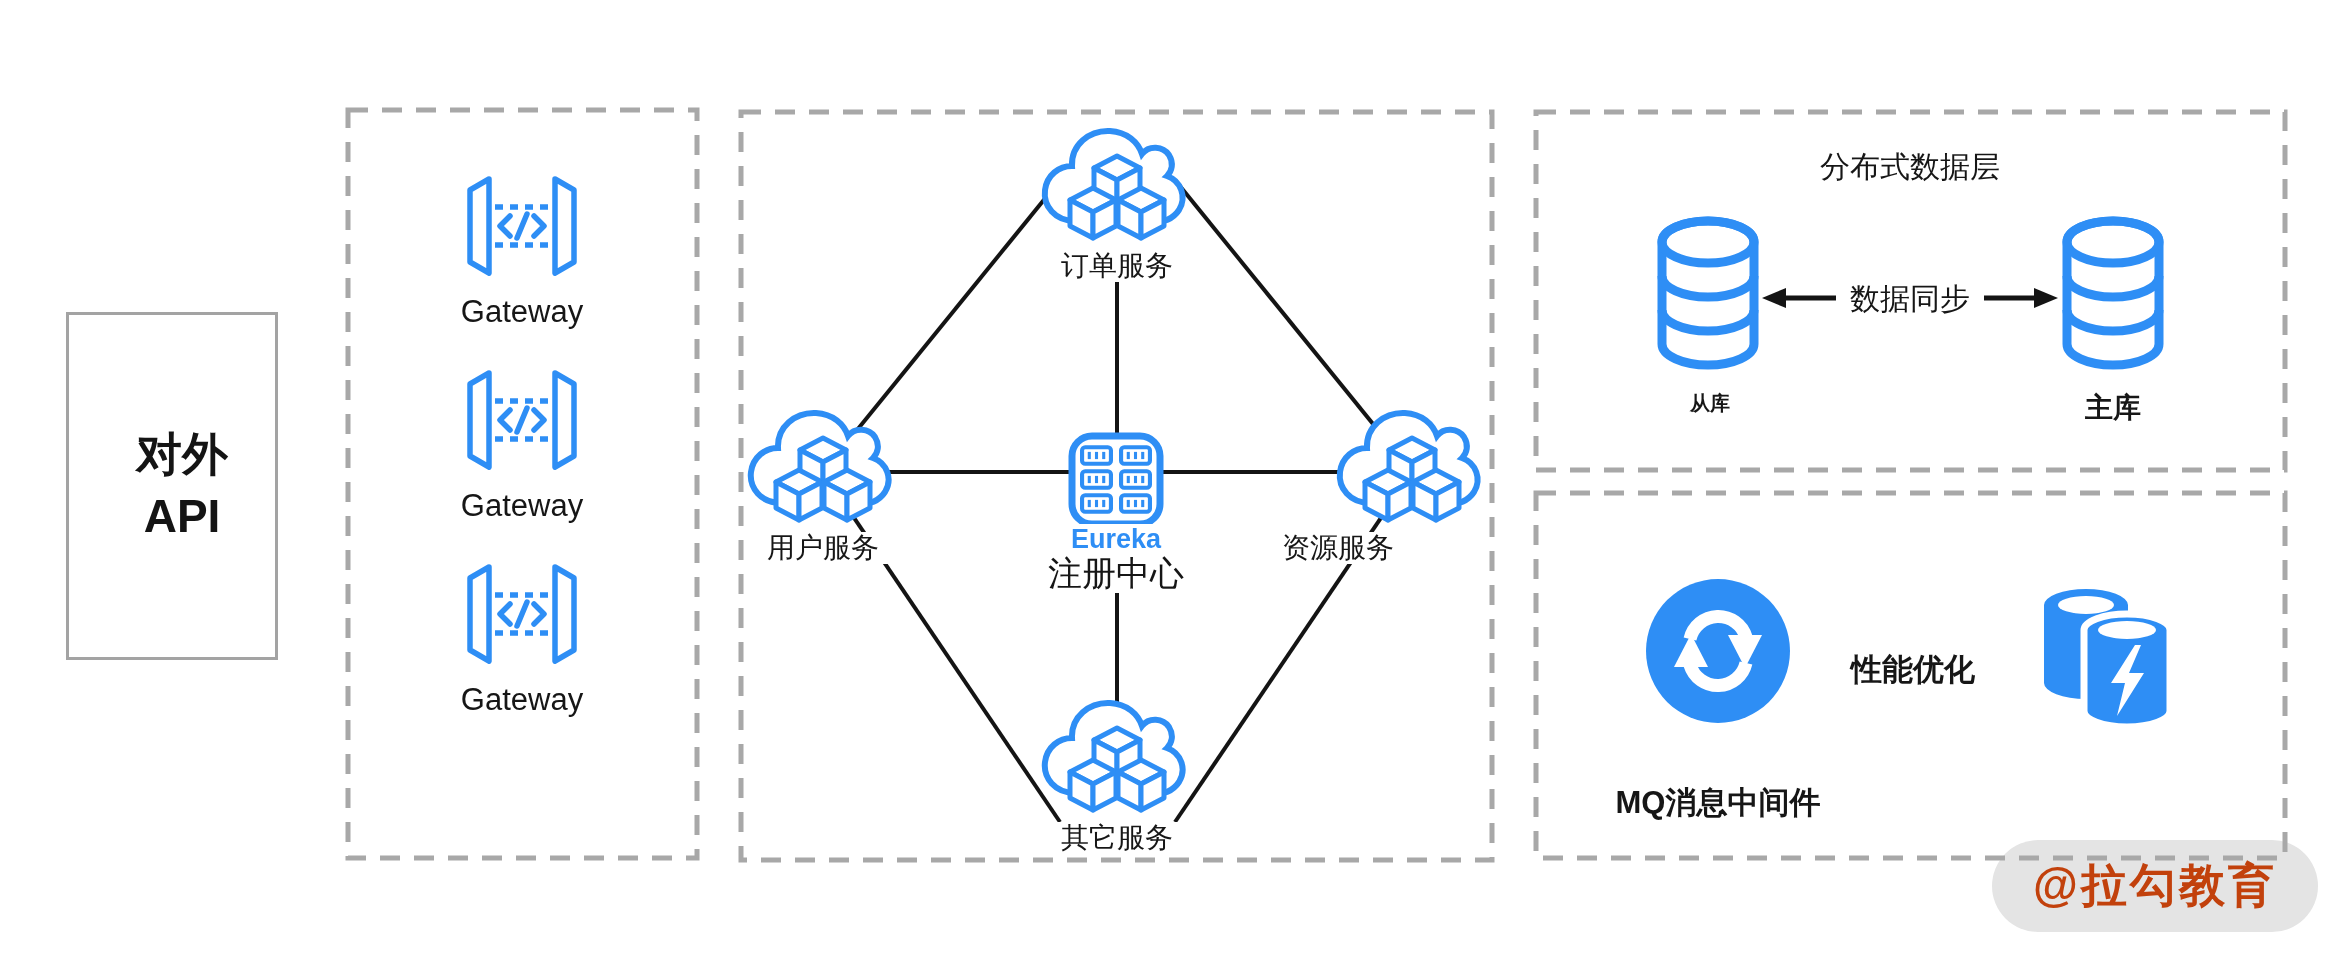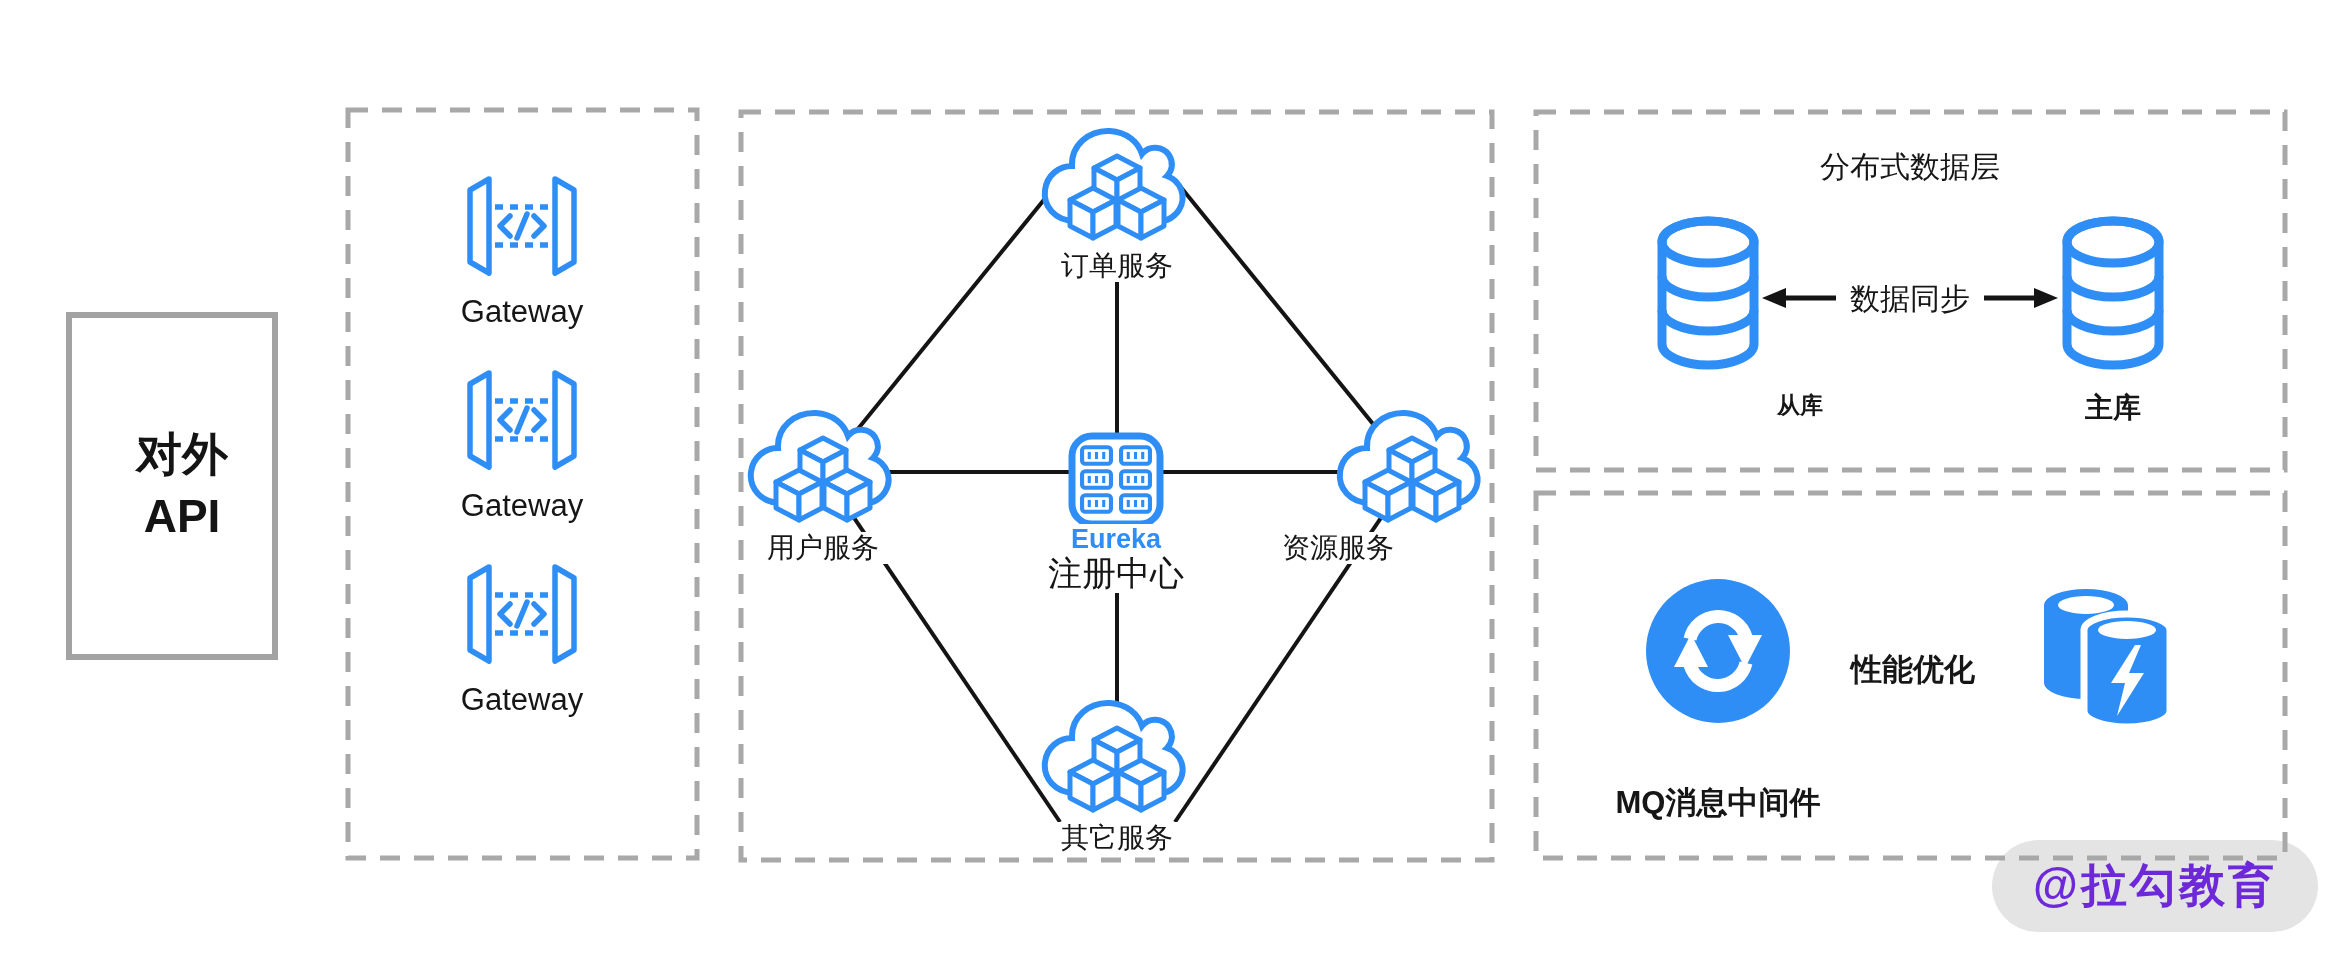--- a/index.html
+++ b/index.html
@@ -2,24 +2,24 @@
 <html><head>
 <meta charset="utf-8">
 <style>
   html,body{margin:0;padding:0;background:#ffffff;}
   #canvas{position:relative;width:2342px;height:960px;background:#fff;overflow:hidden;
           font-family:"Liberation Sans",sans-serif;color:#1b1b1b;}
   .abs{position:absolute;}
   .lbl{position:absolute;text-align:center;color:#161616;line-height:1.15;white-space:nowrap;}
   .maskbg{background:#fff;}.z2{z-index:2}.z3{z-index:3}
   #api-box{position:absolute;left:66px;top:312px;width:212px;height:348px;box-sizing:border-box;
-           border:6px solid #a3a3a3;display:flex;flex-direction:column;align-items:center;justify-content:center;
+           border:3px solid #a3a3a3;display:flex;flex-direction:column;align-items:center;justify-content:center;
            font-size:46px;font-weight:600;line-height:1.34;color:#141414;z-index:3;padding-left:20px;}
   #watermark{position:absolute;left:1992px;top:840px;width:326px;height:92px;border-radius:46px;
-             background:#e4e4e4;color:#6d28d9;font-size:46px;font-weight:700;letter-spacing:3px;
+             background:#e4e4e4;color:#c2410c;font-size:46px;font-weight:700;letter-spacing:3px;
              display:flex;align-items:center;justify-content:center;z-index:1;}
   svg.icon{position:absolute;z-index:3;}
 </style>
 </head>
 <body>
 
 <div id="canvas">
 
   <svg width="0" height="0" style="position:absolute" aria-hidden="true">
     <defs>
@@ -164,21 +164,21 @@
       <use href="#ic-registry"></use>
     </svg>
   <div class="lbl maskbg z3" style="left:1016px;top:524px;width:200px;font-size:27px;font-weight:700;color:#2E8EF5;">Eureka</div>
   <div class="lbl maskbg z3" style="left:1016px;top:554px;width:200px;font-size:34px;font-weight:500;">注册中心</div>
 
   <div class="lbl z3" style="left:1735px;top:150px;width:350px;font-size:30px;font-weight:500;">分布式数据层</div>
 
   <svg class="icon" style="left:1653px;top:212px" width="110" height="162" viewBox="0 0 110 162">
       <use href="#ic-db"></use>
     </svg>
-  <div class="lbl z3" style="left:1700px;top:392px;width:200px;font-size:23px;font-weight:600;">从库</div>
+  <div class="lbl z3" style="left:1610px;top:392px;width:200px;font-size:20px;font-weight:600;">从库</div>
 
   <svg class="icon" style="left:2058px;top:212px" width="110" height="162" viewBox="0 0 110 162">
       <use href="#ic-db"></use>
     </svg>
   <div class="lbl z3" style="left:2013px;top:392px;width:200px;font-size:28px;font-weight:600;">主库</div>
 
   <div class="lbl z3" style="left:1844px;top:282px;width:132px;font-size:30px;font-weight:500;">数据同步</div>
 
   <svg class="icon" style="left:1644px;top:577px" width="148" height="148" viewBox="0 0 148 148">
       <use href="#ic-mq"></use>

